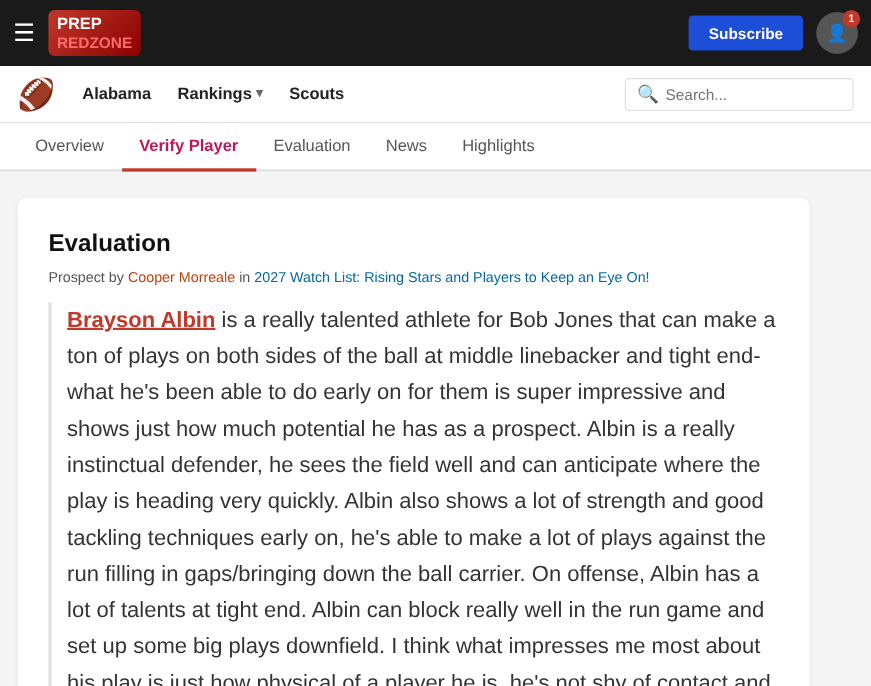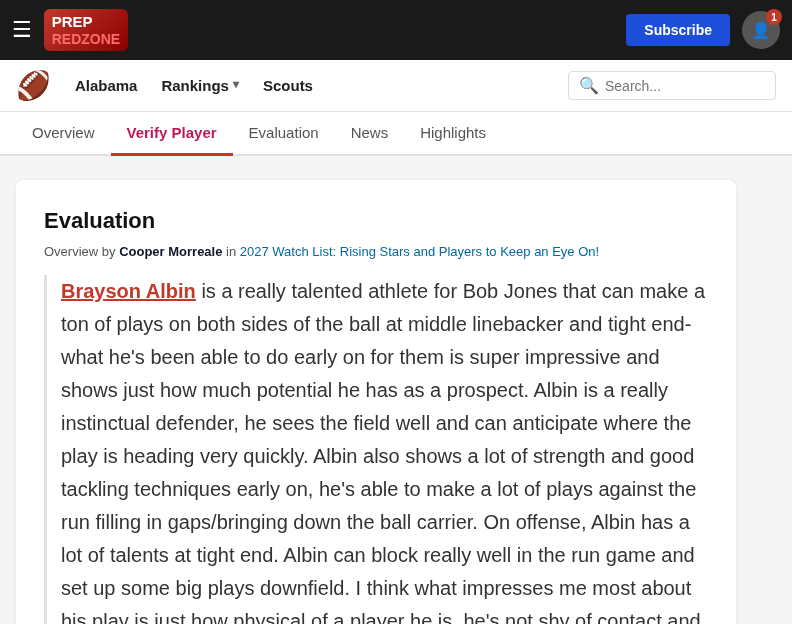--- a/index.html
+++ b/index.html
@@ -137,21 +137,21 @@
       font-size: 22px;
       font-weight: 700;
       color: #111;
       margin-bottom: 10px;
     }
     .written-by {
       font-size: 13px;
       color: #555;
       margin-bottom: 16px;
     }
-    .written-by a.author { color: #0f172a; text-decoration: none; font-weight: 700; }
+    .written-by a.author { color: #c2410c; text-decoration: none; font-weight: 400; }
     .written-by a.article { color: #0369a1; text-decoration: none; font-weight: 500; }
     .eval-blockquote {
       border-left: 3px solid #e0e0e0;
       padding-left: 14px;
       margin-left: 0;
     }
     .eval-blockquote p {
       font-size: 20px;
       color: #333;
       line-height: 1.65;
@@ -204,20 +204,20 @@
   <div class="tab-item">Overview</div>
   <div class="tab-item active">Verify Player</div>
   <div class="tab-item">Evaluation</div>
   <div class="tab-item">News</div>
   <div class="tab-item">Highlights</div>
 </div>
 
 <div class="main-content">
   <div class="eval-card">
     <h2 class="eval-title">Evaluation</h2>
-    <div class="written-by"><span>Overview by </span><a class="author">Cooper Morreale</a><span> in </span><a class="article">2027 Watch List: Rising Stars and Players to Keep an Eye On!</a></div>
+    <div class="written-by"><span>Prospect by </span><a class="author">Cooper Morreale</a><span> in </span><a class="article">2027 Watch List: Rising Stars and Players to Keep an Eye On!</a></div>
     <blockquote class="eval-blockquote">
       <p>
         <a class="player-link">Brayson Albin</a><span> is a really talented athlete for Bob Jones that can make a ton of plays on both sides of the ball at middle linebacker and tight end- what he's been able to do early on for them is super impressive and shows just how much potential he has as a prospect. Albin is a really instinctual defender, he sees the field well and can anticipate where the play is heading very quickly. Albin also shows a lot of strength and good tackling techniques early on, he's able to make a lot of plays against the run filling in gaps/bringing down the ball carrier. On offense, Albin has a lot of talents at tight end. Albin can block really well in the run game and set up some big plays downfield. I think what impresses me most about his play is just how physical of a player he is, he's not shy of contact and is able to really get after the ballcarrier and assist his teammates. Keep watch of him his sophomore season, he's got a lot to show!</span>
       </p>
     </blockquote>
   </div>
 </div>
 
 </body></html>

